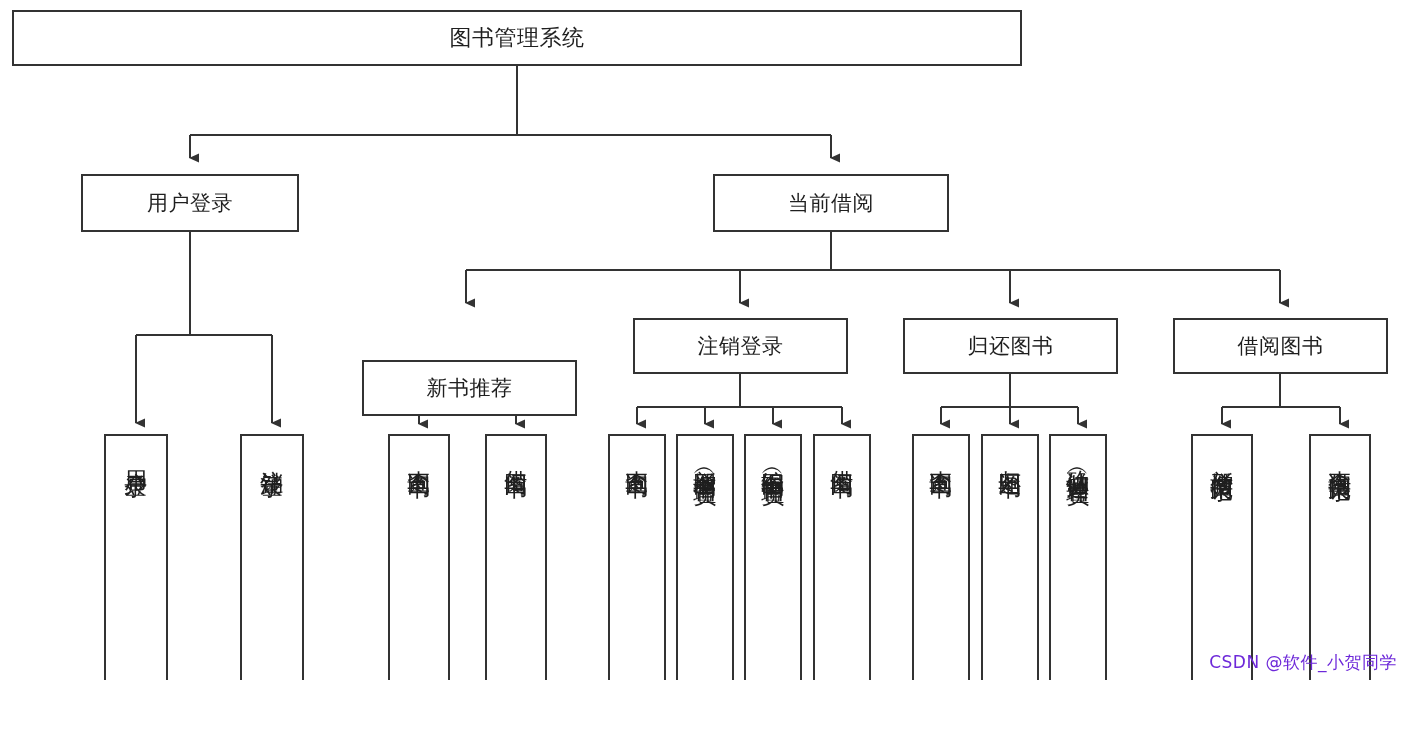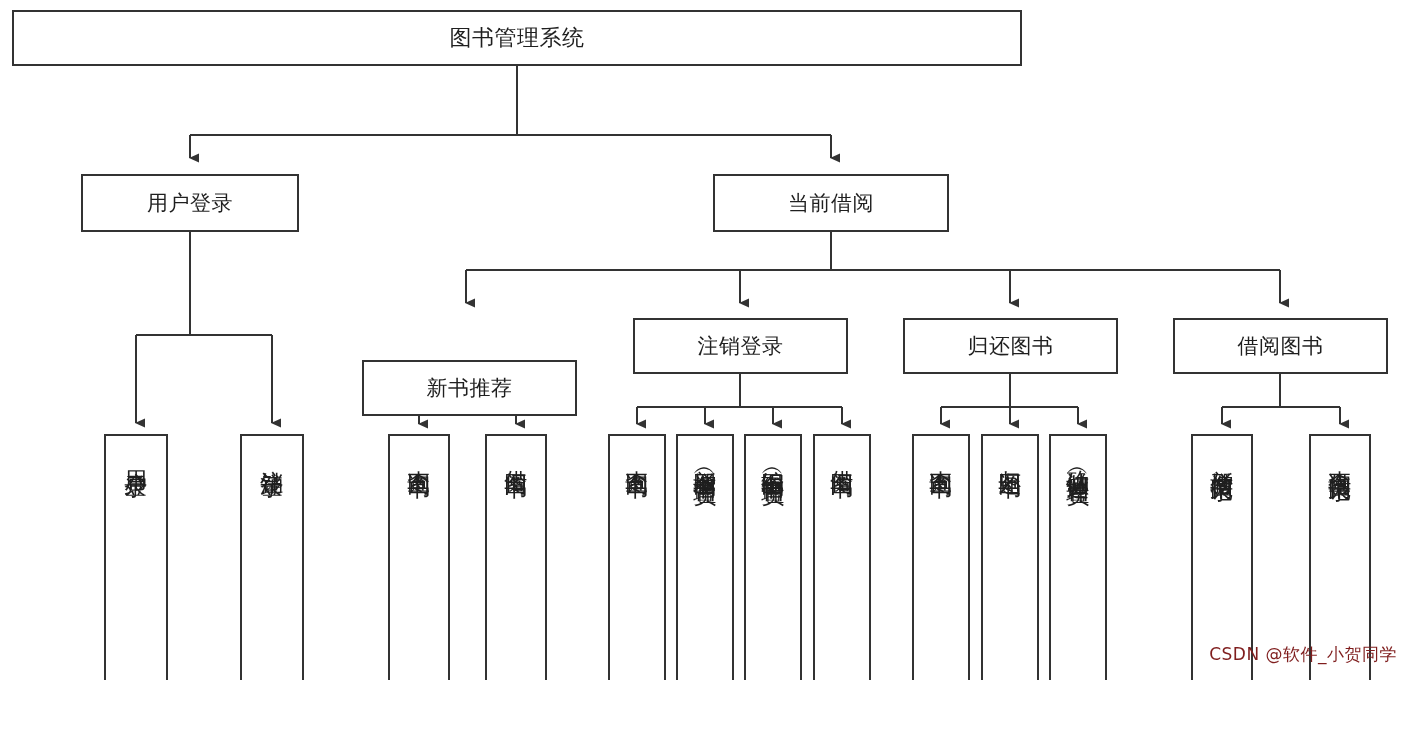--- a/index.html
+++ b/index.html
@@ -57,23 +57,23 @@
     writing-mode: vertical-rl;
     text-orientation: upright;
     font-size: 23px;
     line-height: 1.15;
     letter-spacing: 2px;
     white-space: nowrap;
   }
   .watermark {
     position: absolute;
     right: 8px;
-    bottom: 14px;
+    bottom: 6px;
     font-size: 17px;
-    color: #7f1d1d;
+    color: #6d28d9;
     font-family: "DejaVu Sans", "Liberation Sans", sans-serif;
     white-space: nowrap;
     letter-spacing: 0.5px;
   }
 </style>
 </head>
 <body>
 
 <div id="canvas">
 

